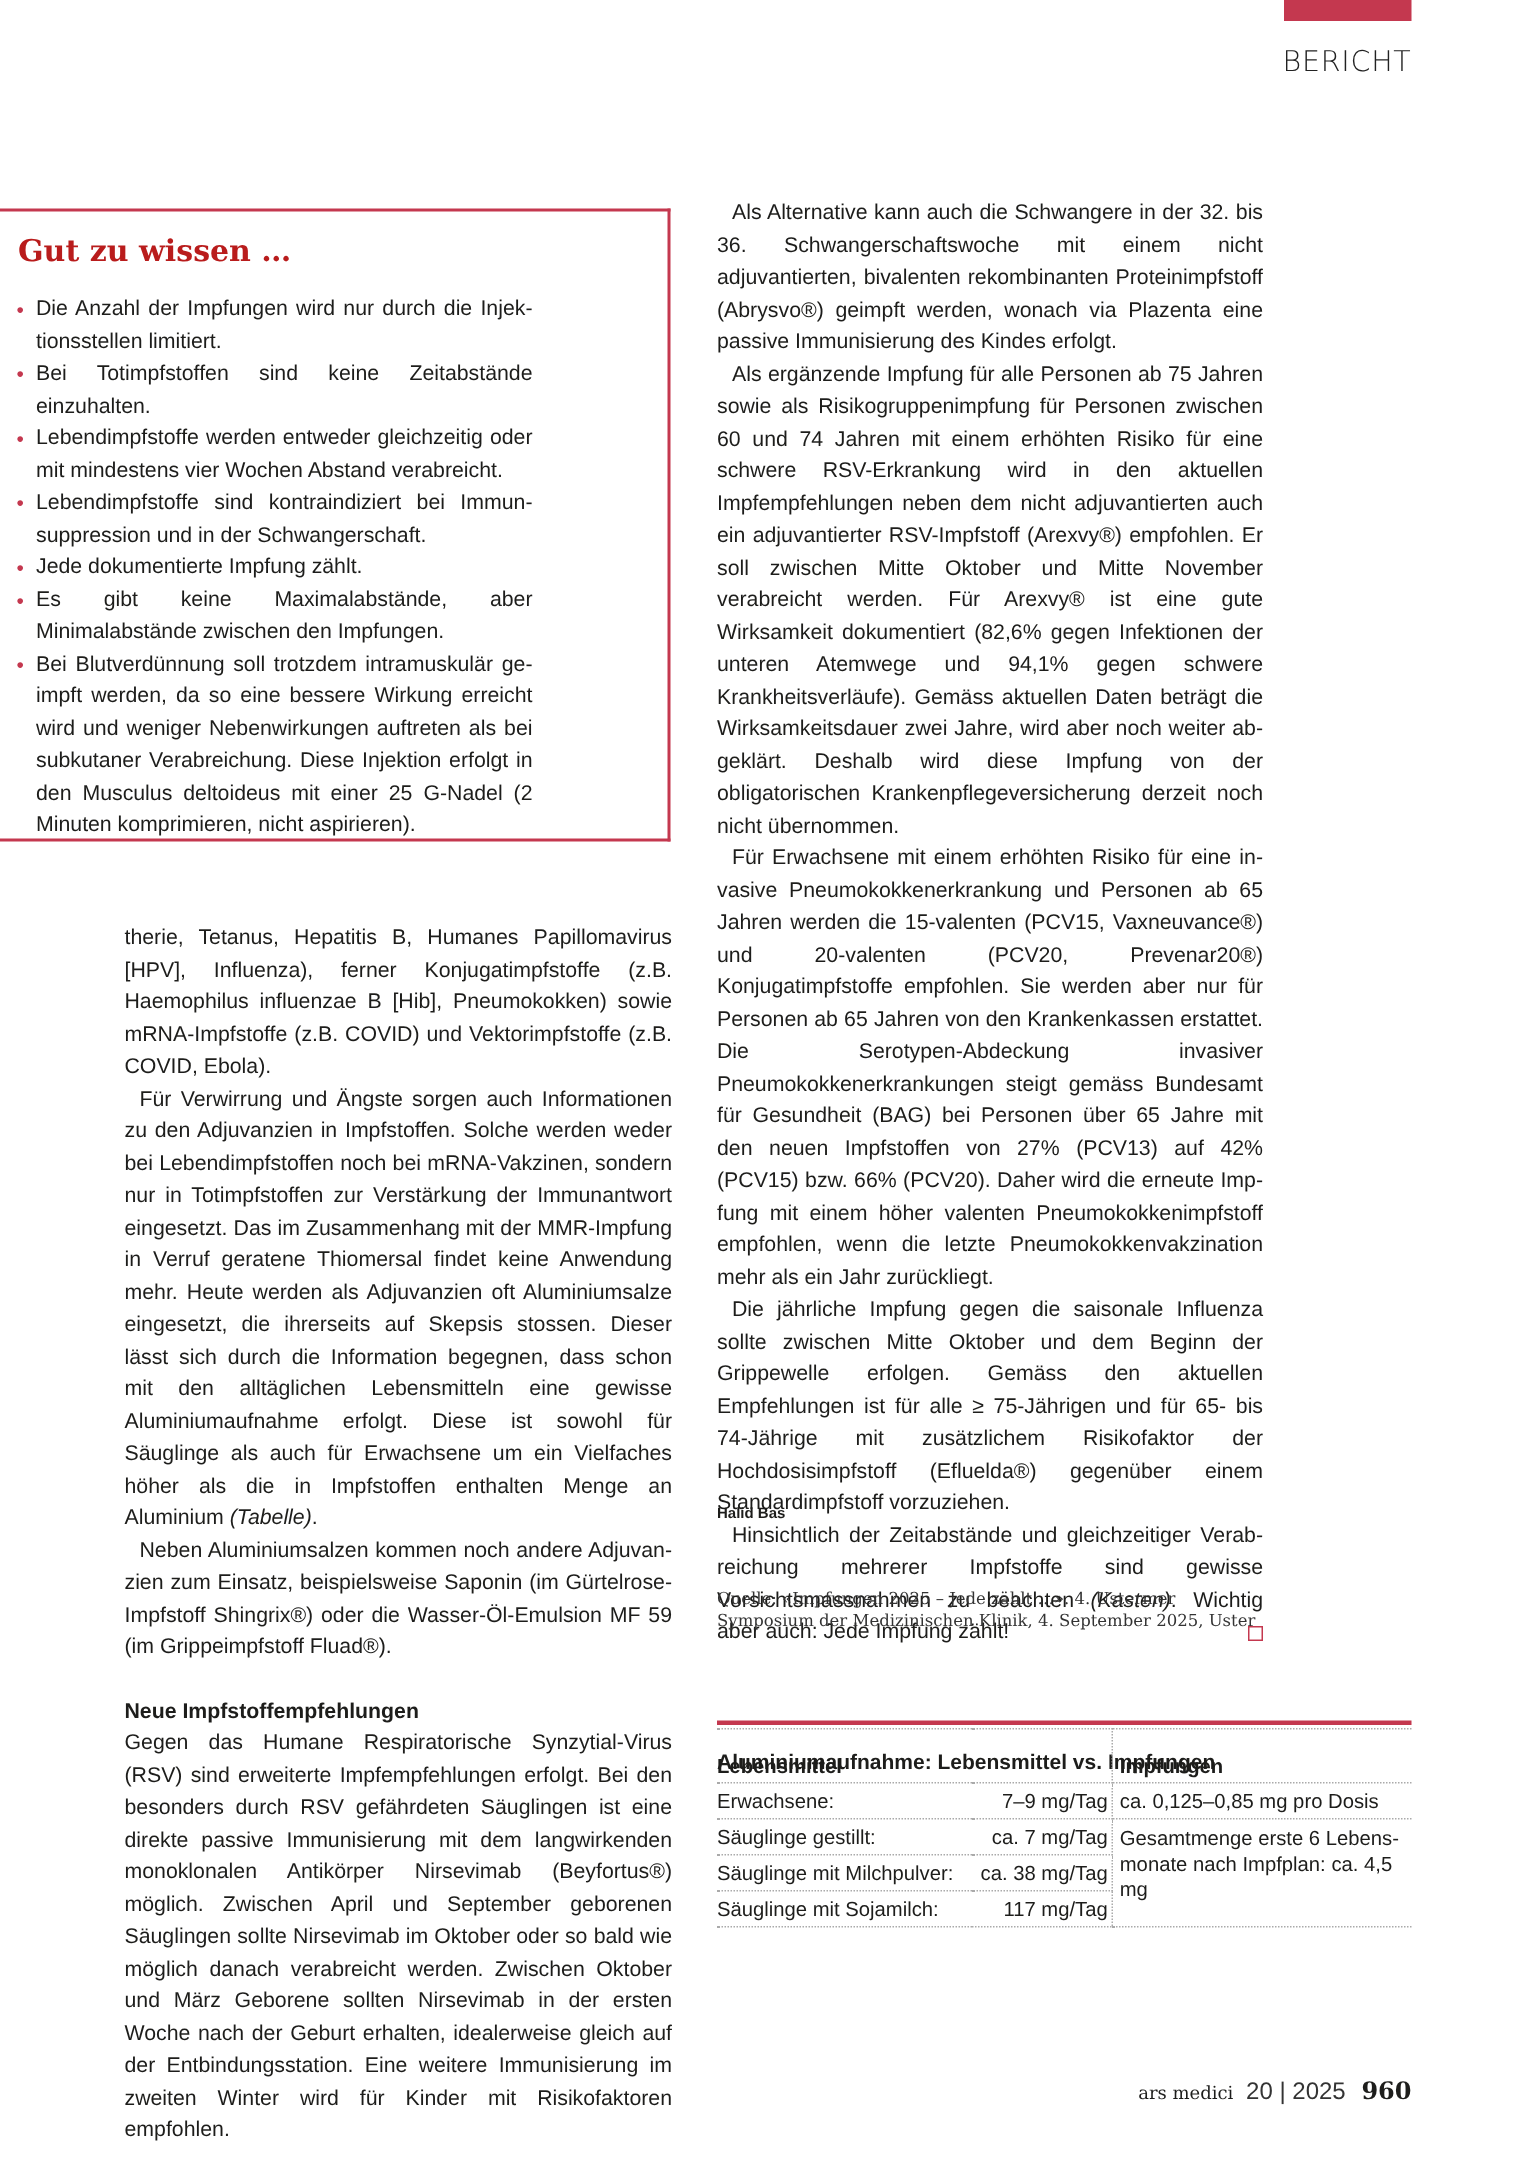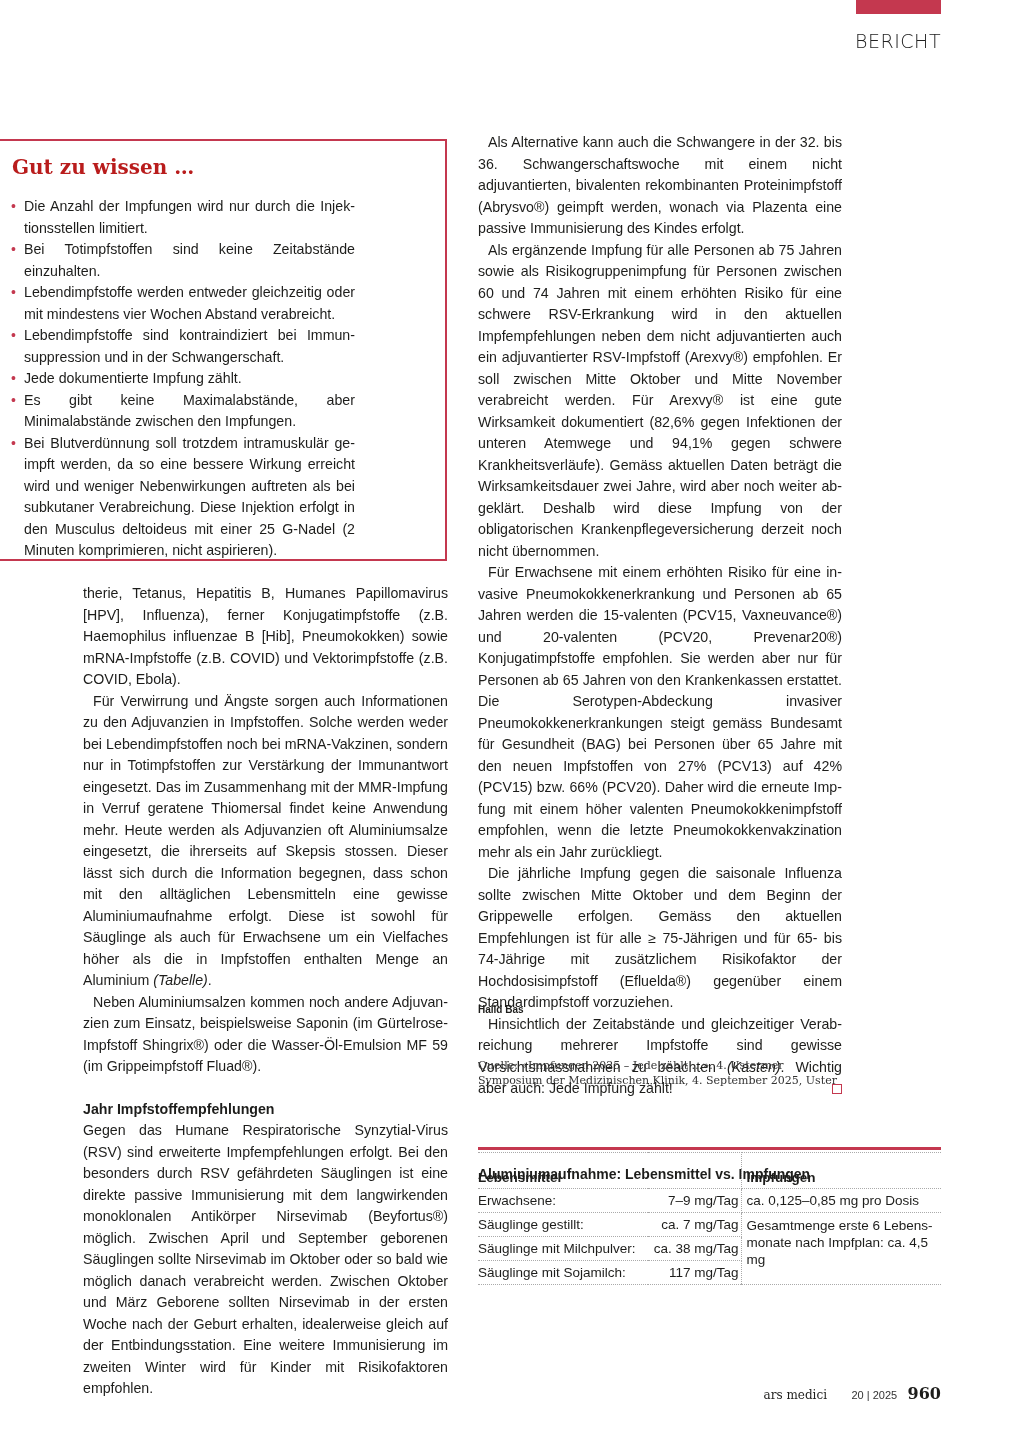--- a/index.html
+++ b/index.html
@@ -11,21 +11,21 @@
 
   
   .info-box { position: absolute; left: -2px; top: 139px; width: 449px; height: 422px; border: 2px solid #c4384f; border-left: none; }
   .info-title { position: absolute; left: 12px; top: 155px; font-family: "DejaVu Serif", serif; font-weight: bold; font-size: 20px; color: #b91c1c; }
   .info-list { position: absolute; left: 10px; top: 196px; width: 345px; list-style: none; }
   .info-list li { position: relative; padding-left: 14px; font-size: 14.2px; line-height: 21.5px; text-align: justify; }
   .info-list li .bullet { position: absolute; left: 1px; top: 0; color: #c4384f; font-size: 14px; }
 
   
   .col { position: absolute; font-size: 14.2px; line-height: 21.5px; text-align: justify; hyphens: manual; }
-  .col-left { left: 83px; top: 583px; width: 365px; }
+  .col-left { left: 83px; top: 615px; width: 365px; }
   .col-right { left: 478px; top: 132px; width: 364px; }
   .col p { margin: 0; }
   .col p.indent { text-indent: 10px; }
   .col h3 { font-size: 14.2px; font-weight: bold; line-height: 21.5px; margin-top: 21px; }
   .col em { font-style: italic; }
   .end-mark { display: inline-block; width: 10px; height: 10px; border: 1.5px solid #c4384f; float: right; margin-top: 6px; margin-right: 0; }
 
   .author { position: absolute; left: 478px; top: 1004px; font-size: 10px; font-weight: bold; }
   .source { position: absolute; left: 478px; top: 1058px; width: 360px; font-family: "DejaVu Serif", serif; font-size: 11px; line-height: 15px; color: #333; }
 
@@ -35,21 +35,21 @@
   .tbl { position: absolute; left: 478px; top: 1152px; width: 463px; border-collapse: collapse; font-size: 13.5px; }
   .tbl td, .tbl th { border-bottom: 1px dotted #aaa; padding: 0 2px 0 0; height: 24px; vertical-align: middle; }
   .tbl th { font-weight: bold; text-align: left; height: 36px; vertical-align: bottom; padding-bottom: 3px; border-top: 1px dotted #aaa; }
   .tbl .c1 { width: 170px; }
   .tbl .c2 { width: 93px; text-align: right; border-right: 1px dotted #aaa; }
   .tbl .c3 { padding-left: 5px; }
   .tbl td.c3.merged { vertical-align: top; padding-top: 4px; line-height: 17px; }
 
   .footer { position: absolute; left: 700px; top: 1384px; width: 241px; text-align: right; white-space: nowrap; }
   .footer .journal { font-family: "DejaVu Serif", serif; font-weight: normal; font-size: 12px; }
-  .footer .issue { font-size: 11px; color: #333; margin-left: 20px; }
+  .footer .issue { font-size: 16px; color: #333; margin-left: 4px; }
   .footer .page { font-family: "DejaVu Serif", serif; font-weight: bold; font-size: 16px; margin-left: 6px; }
 </style>
 </head>
 <body>
 
 <div class="top-bar"></div>
 <div class="section-label">BERICHT</div>
 
 <div class="info-box"></div>
 <div class="info-title">Gut zu wissen …</div>
@@ -60,21 +60,21 @@
   <li><span class="bullet">•</span><span>Lebendimpfstoffe sind kontraindiziert bei Immun­suppression und in der Schwangerschaft.</span></li>
   <li><span class="bullet">•</span><span>Jede dokumentierte Impfung zählt.</span></li>
   <li><span class="bullet">•</span><span>Es gibt keine Maximalabstände, aber Minimalabstände zwischen den Impfungen.</span></li>
   <li><span class="bullet">•</span><span>Bei Blutverdünnung soll trotzdem intramuskulär ge­impft werden, da so eine bessere Wirkung erreicht wird und weniger Nebenwirkungen auftreten als bei subkutaner Verabreichung. Diese Injektion erfolgt in den Musculus deltoideus mit einer 25 G-Nadel (2 Minuten komprimieren, nicht aspirieren).</span></li>
 </ul>
 
 <div class="col col-left">
   <p>therie, Tetanus, Hepatitis B, Humanes Papillomavirus [HPV], Influenza), ferner Konjugatimpfstoffe (z.B. Haemophilus influenzae B [Hib], Pneumokokken) sowie mRNA-Impfstoffe (z.B. COVID) und Vektorimpfstoffe (z.B. COVID, Ebola).</p>
   <p class="indent"><span>Für Verwirrung und Ängste sorgen auch Informationen zu den Adjuvanzien in Impfstoffen. Solche werden weder bei Lebendimpfstoffen noch bei mRNA-Vakzinen, sondern nur in Totimpfstoffen zur Verstärkung der Immunantwort ein­gesetzt. Das im Zusammenhang mit der MMR-Impfung in Verruf geratene Thiomersal findet keine Anwendung mehr. Heute werden als Adjuvanzien oft Aluminiumsalze einge­setzt, die ihrerseits auf Skepsis stossen. Dieser lässt sich durch die Information begegnen, dass schon mit den alltäg­lichen Lebensmitteln eine gewisse Aluminiumaufnahme er­folgt. Diese ist sowohl für Säuglinge als auch für Erwachse­ne um ein Vielfaches höher als die in Impfstoffen enthalten Menge an Aluminium </span><em>(Tabelle)</em><span>.</span></p>
   <p class="indent">Neben Aluminiumsalzen kommen noch andere Adjuvan­zien zum Einsatz, beispielsweise Saponin (im Gürtelrose-Impfstoff Shingrix®) oder die Wasser-Öl-Emulsion MF 59 (im Grippeimpfstoff Fluad®).</p>
-  <h3>Jahr Impfstoffempfehlungen</h3>
+  <h3>Neue Impfstoffempfehlungen</h3>
   <p>Gegen das Humane Respiratorische Synzytial-Virus (RSV) sind erweiterte Impfempfehlungen erfolgt. Bei den beson­ders durch RSV gefährdeten Säuglingen ist eine direkte pas­sive Immunisierung mit dem langwirkenden monoklonalen Antikörper Nirsevimab (Beyfortus®) möglich. Zwischen April und September geborenen Säuglingen sollte Nirsevimab im Oktober oder so bald wie möglich danach verabreicht werden. Zwischen Oktober und März Geborene sollten Nirsevimab in der ersten Woche nach der Geburt erhalten, idealerweise gleich auf der Entbindungsstation. Eine weitere Immunisie­rung im zweiten Winter wird für Kinder mit Risikofaktoren empfohlen.</p>
 </div>
 
 <div class="col col-right">
   <p class="indent">Als Alternative kann auch die Schwangere in der 32. bis 36. Schwangerschaftswoche mit einem nicht adjuvantierten, bivalenten rekombinanten Proteinimpfstoff (Abrysvo®) ge­impft werden, wonach via Plazenta eine passive Immuni­sierung des Kindes erfolgt.</p>
   <p class="indent">Als ergänzende Impfung für alle Personen ab 75 Jahren sowie als Risikogruppenimpfung für Personen zwischen 60 und 74 Jahren mit einem erhöhten Risiko für eine schwere RSV-Erkrankung wird in den aktuellen Impfempfehlungen neben dem nicht adjuvantierten auch ein adjuvantierter RSV-Impfstoff (Arexvy®) empfohlen. Er soll zwischen Mitte Oktober und Mitte November verabreicht werden. Für Arexvy® ist eine gute Wirksamkeit dokumentiert (82,6% gegen Infek­tionen der unteren Atemwege und 94,1% gegen schwere Krankheitsverläufe). Gemäss aktuellen Daten beträgt die Wirksamkeitsdauer zwei Jahre, wird aber noch weiter ab­geklärt. Deshalb wird diese Impfung von der obligatorischen Krankenpflegeversicherung derzeit noch nicht übernommen.</p>
   <p class="indent">Für Erwachsene mit einem erhöhten Risiko für eine in­vasive Pneumokokkenerkrankung und Personen ab 65 Jah­ren werden die 15-valenten (PCV15, Vaxneuvance®) und 20-valenten (PCV20, Prevenar20®) Konjugatimpfstoffe emp­fohlen. Sie werden aber nur für Personen ab 65 Jahren von den Krankenkassen erstattet. Die Serotypen-Abdeckung invasiver Pneumokokkenerkrankungen steigt gemäss Bun­desamt für Gesundheit (BAG) bei Personen über 65 Jahre mit den neuen Impfstoffen von 27% (PCV13) auf 42% (PCV15) bzw. 66% (PCV20). Daher wird die erneute Imp­fung mit einem höher valenten Pneumokokkenimpfstoff emp­fohlen, wenn die letzte Pneumokokkenvakzination mehr als ein Jahr zurückliegt.</p>
   <p class="indent">Die jährliche Impfung gegen die saisonale Influenza sollte zwischen Mitte Oktober und dem Beginn der Grippewelle erfolgen. Gemäss den aktuellen Empfehlungen ist für alle ≥ 75-Jährigen und für 65- bis 74-Jährige mit zusätzlichem Risikofaktor der Hochdosisimpfstoff (Efluelda®) gegenüber einem Standardimpfstoff vorzuziehen.</p>
   <p class="indent"><span>Hinsichtlich der Zeitabstände und gleichzeitiger Verab­reichung mehrerer Impfstoffe sind gewisse Vorsichtsmass­nahmen zu beachten </span><em>(Kasten)</em><span>. Wichtig aber auch: Jede Impfung zählt!</span><span class="end-mark"></span></p>
 </div>

